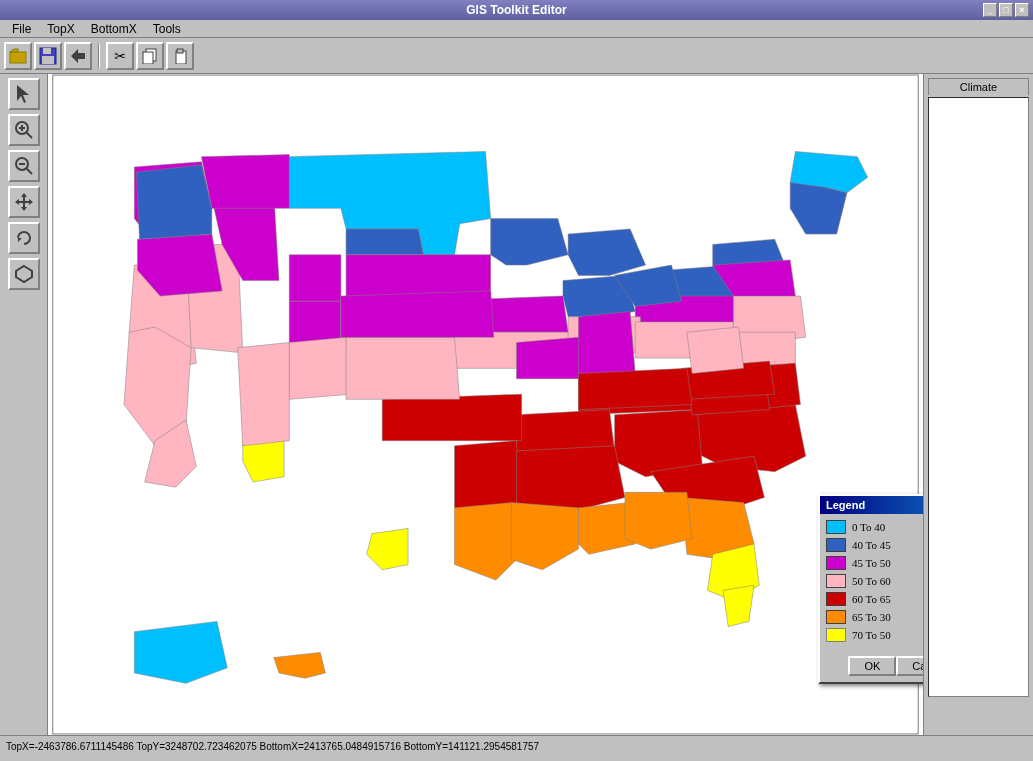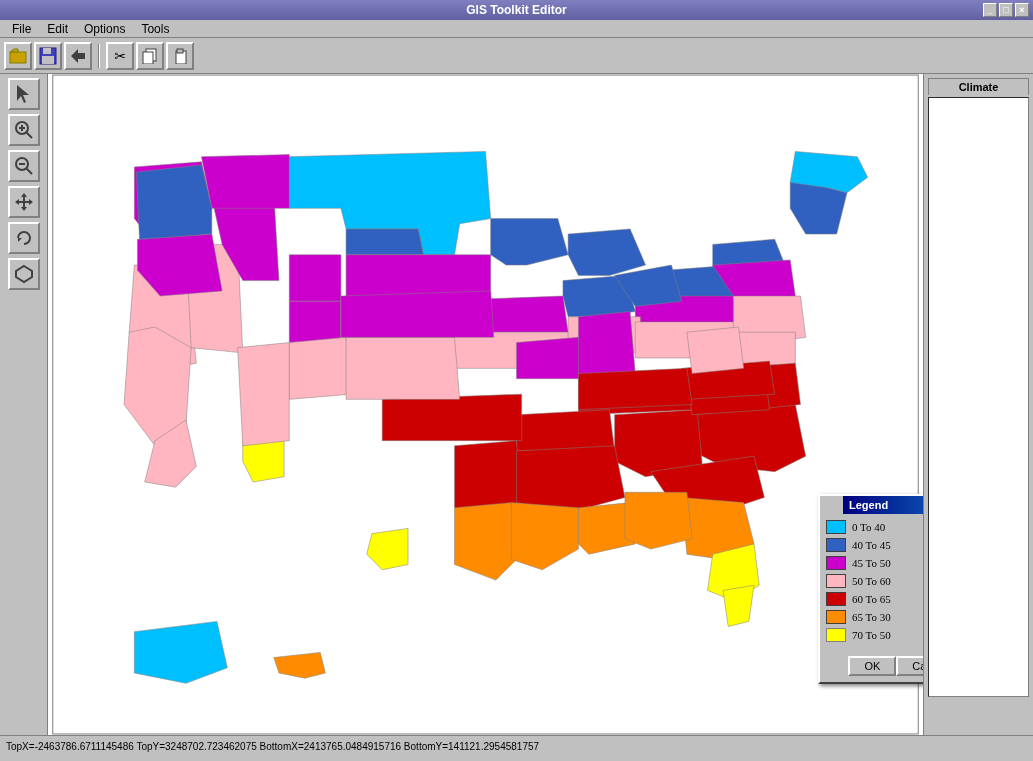--- a/index.html
+++ b/index.html
@@ -141,21 +141,21 @@
       background: #c0c0c0;
       border-left: 1px solid #808080;
       padding: 4px;
     }
     .right-panel-tab {
       background: #c0c0c0;
       border: 1px solid #808080;
       border-bottom: none;
       padding: 2px 6px;
       font-size: 11px;
-      font-weight: bold;
+      font-weight: normal;
       text-align: center;
       margin-bottom: 2px;
     }
     .right-panel-content {
       background: white;
       border: 1px inset #808080;
       width: 100%;
       height: 600px;
     }
 
@@ -188,21 +188,20 @@
     .legend-title-bar {
       background: linear-gradient(to right, #000080, #1084d0);
       color: white;
       padding: 2px 6px;
       font-size: 11px;
       font-weight: bold;
       display: flex;
       align-items: center;
       height: 18px;
       position: relative;
-      margin-left: 23px;
     }
     .legend-body {
       padding: 6px;
       font-family: Liberation Serif, serif;
     }
     .legend-item {
       display: flex;
       align-items: center;
       margin-bottom: 4px;
       font-size: 11px;
@@ -245,22 +244,22 @@
   <span>GIS Toolkit Editor</span>
   <div class="title-bar-buttons">
     <div class="title-btn">_</div>
     <div class="title-btn">□</div>
     <div class="title-btn">×</div>
   </div>
 </div>
 
 <div class="menu-bar">
   <span class="menu-item">File</span>
-  <span class="menu-item">Edit</span>
-  <span class="menu-item">Options</span>
+  <span class="menu-item">TopX</span>
+  <span class="menu-item">BottomX</span>
   <span class="menu-item">Tools</span>
 </div>
 
 <div class="toolbar">
   <div class="tool-btn">
     <svg width="18" height="16" viewBox="0 0 18 16">
       <rect x="1" y="4" width="16" height="11" fill="#c8a000" stroke="#808000" stroke-width="1"></rect>
       <polygon points="1,4 5,1 9,1 9,4" fill="#c8a000" stroke="#808000" stroke-width="1"></polygon>
     </svg>
   </div>

